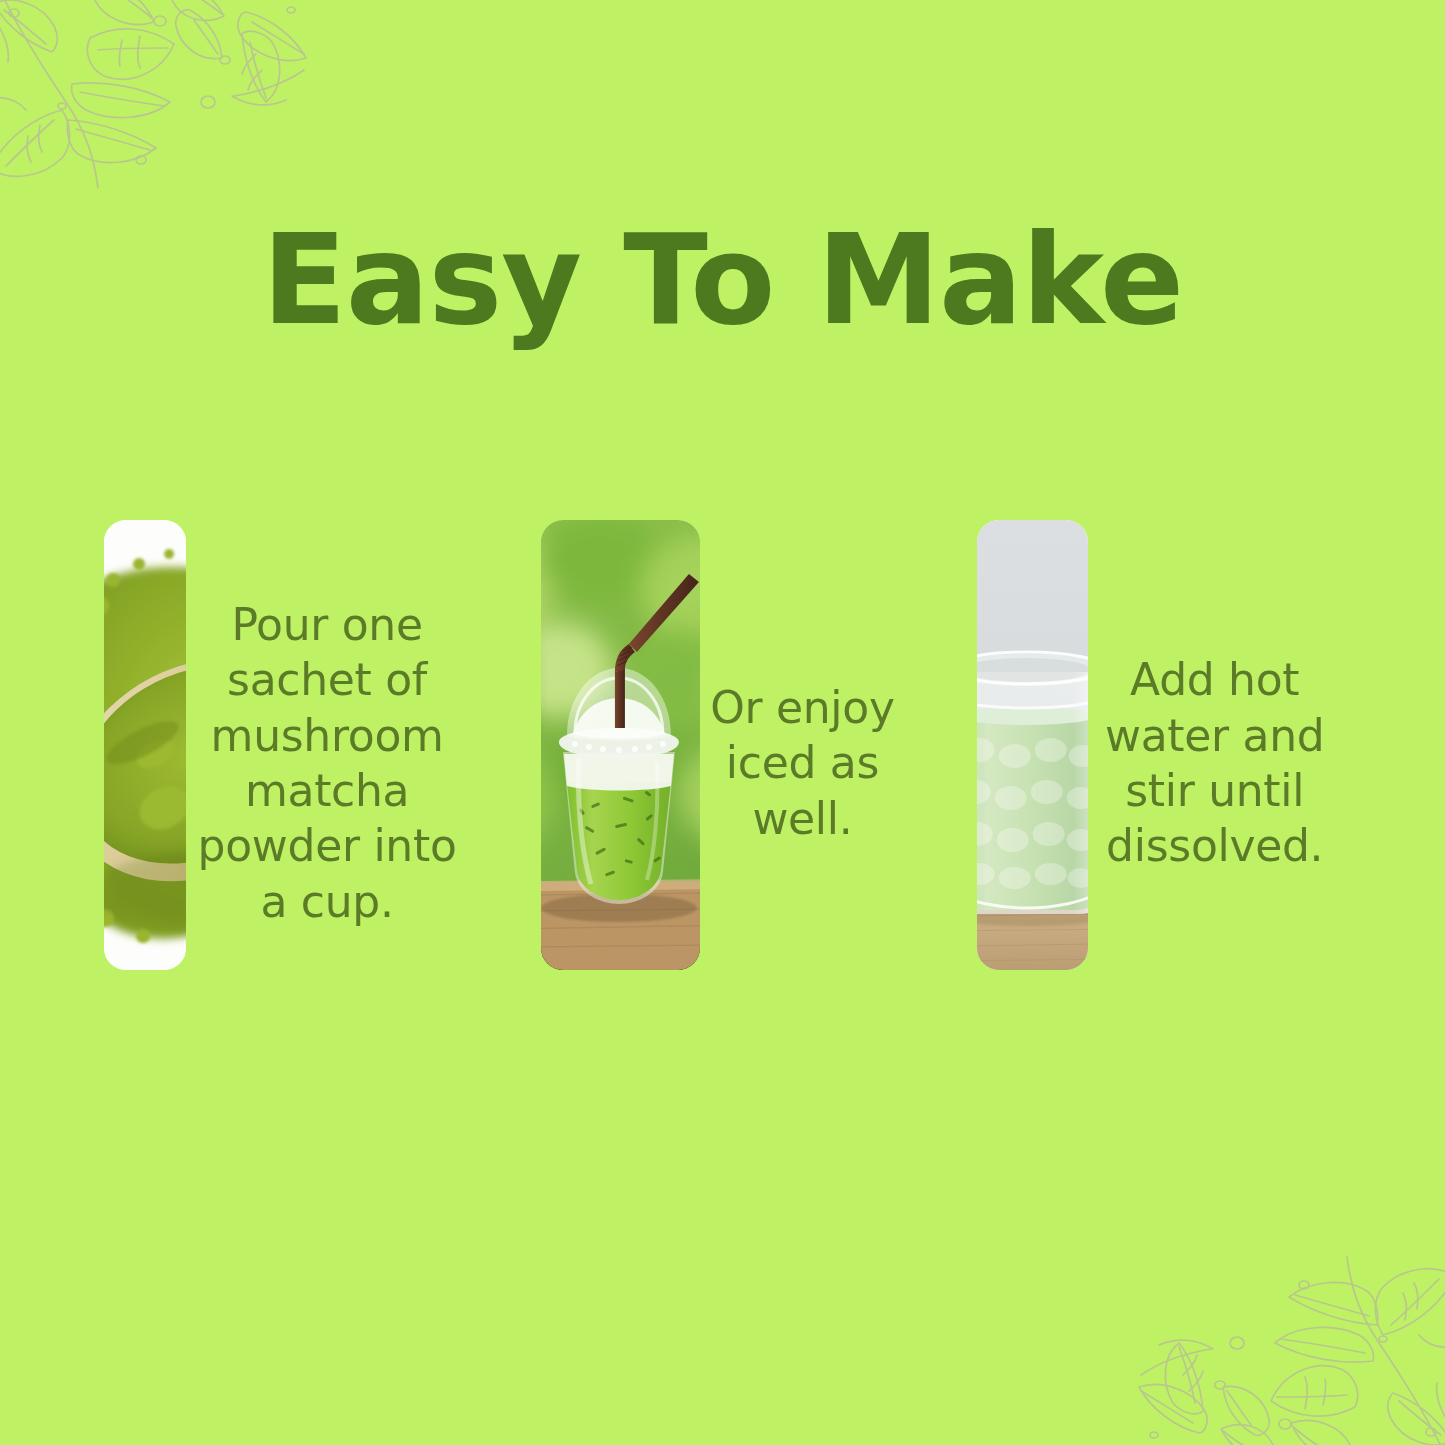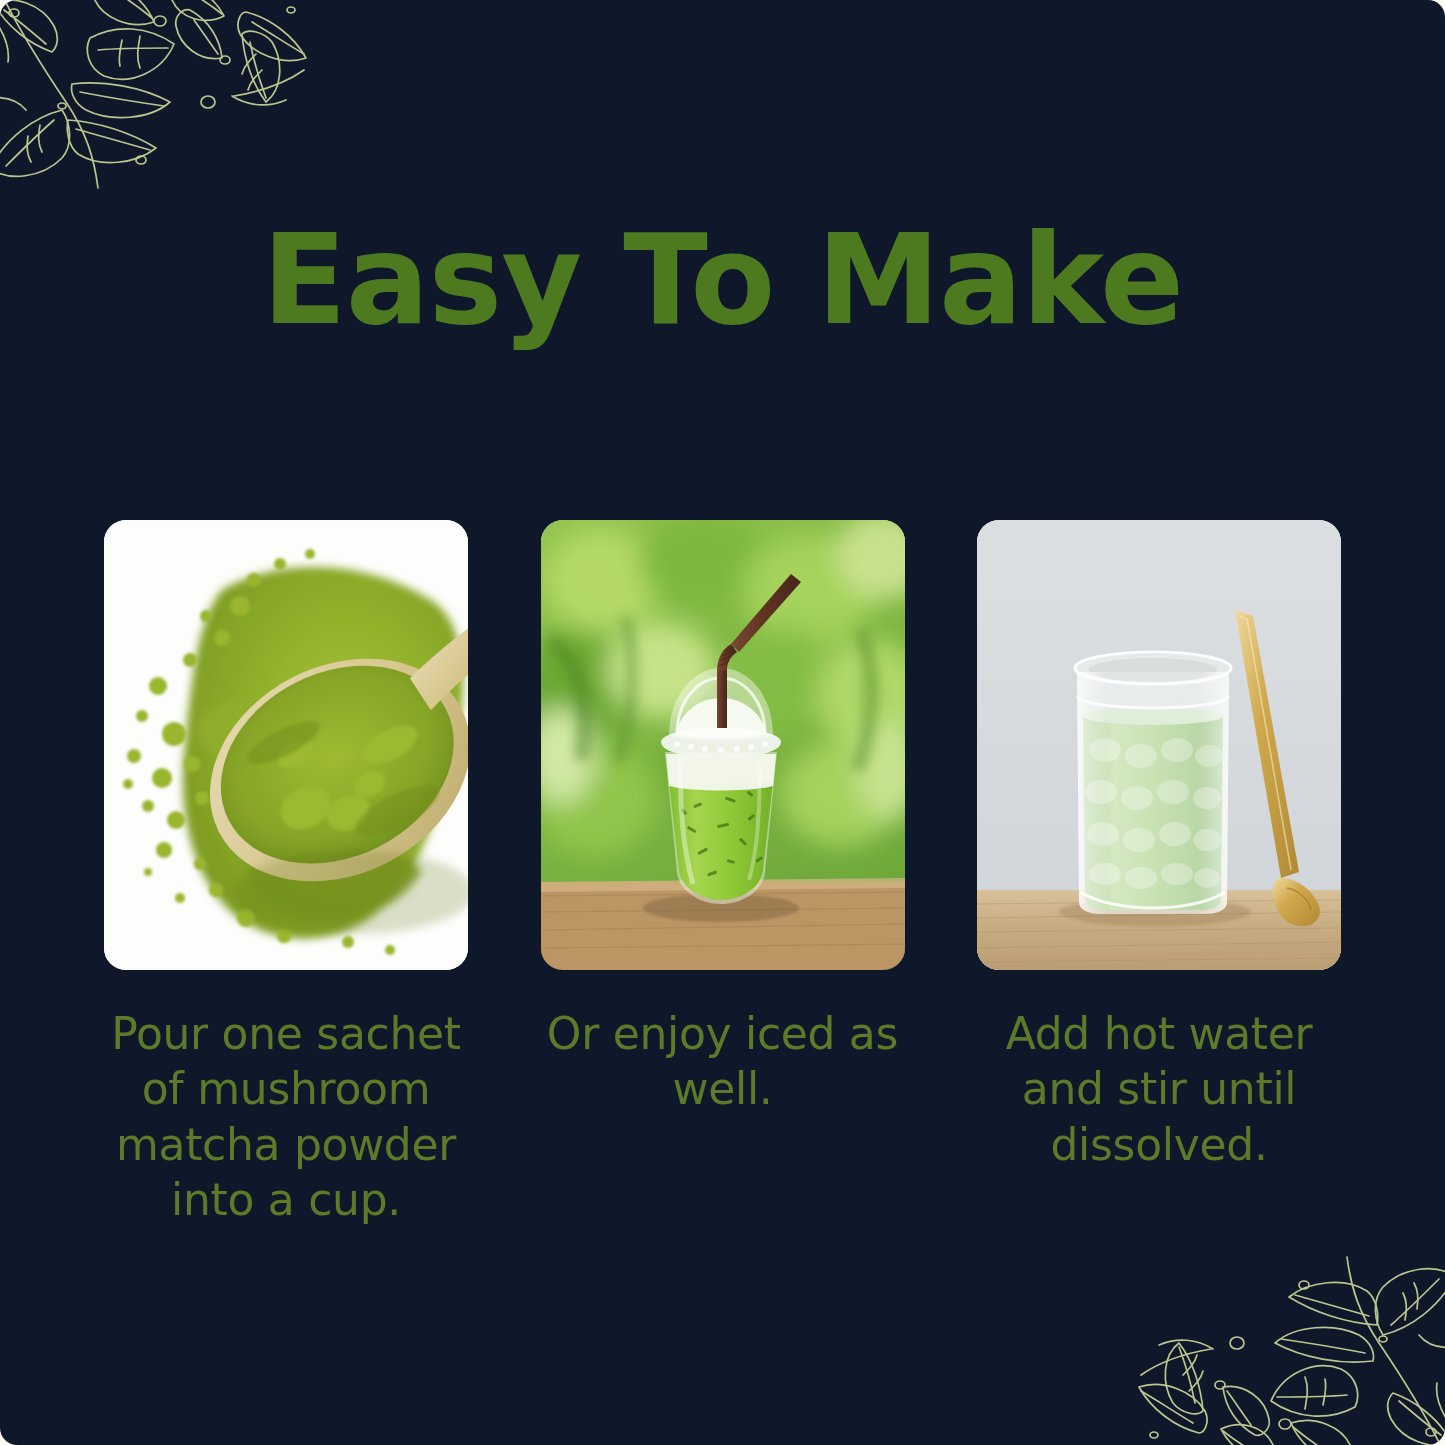--- a/index.html
+++ b/index.html
@@ -11,23 +11,22 @@
     height: 1445px;
     background: #faf9f3;
     font-family: "DejaVu Sans", sans-serif;
     overflow: hidden;
     position: relative;
   }
 
   .page {
     position: absolute;
     inset: 0;
-    background: #0f172a;
+    background: #bef264;
     overflow: hidden;
-    border-radius: 17px;
   }
 
   
   .ornament {
     position: absolute;
     pointer-events: none;
   }
   .ornament-tl {
     left: -6px;
     top: -8px;
@@ -69,21 +68,21 @@
     left: 104px;
     right: 104px;
     top: 520px;
     display: flex;
     justify-content: space-between;
     align-items: flex-start;
   }
   .step {
     width: 364px;
     display: flex;
-    flex-direction: column;
+    flex-direction: row;
     align-items: center;
   }
 
   .thumb {
     width: 364px;
     height: 450px;
     border-radius: 22px;
     overflow: hidden;
     position: relative;
     background: #ffffff;

